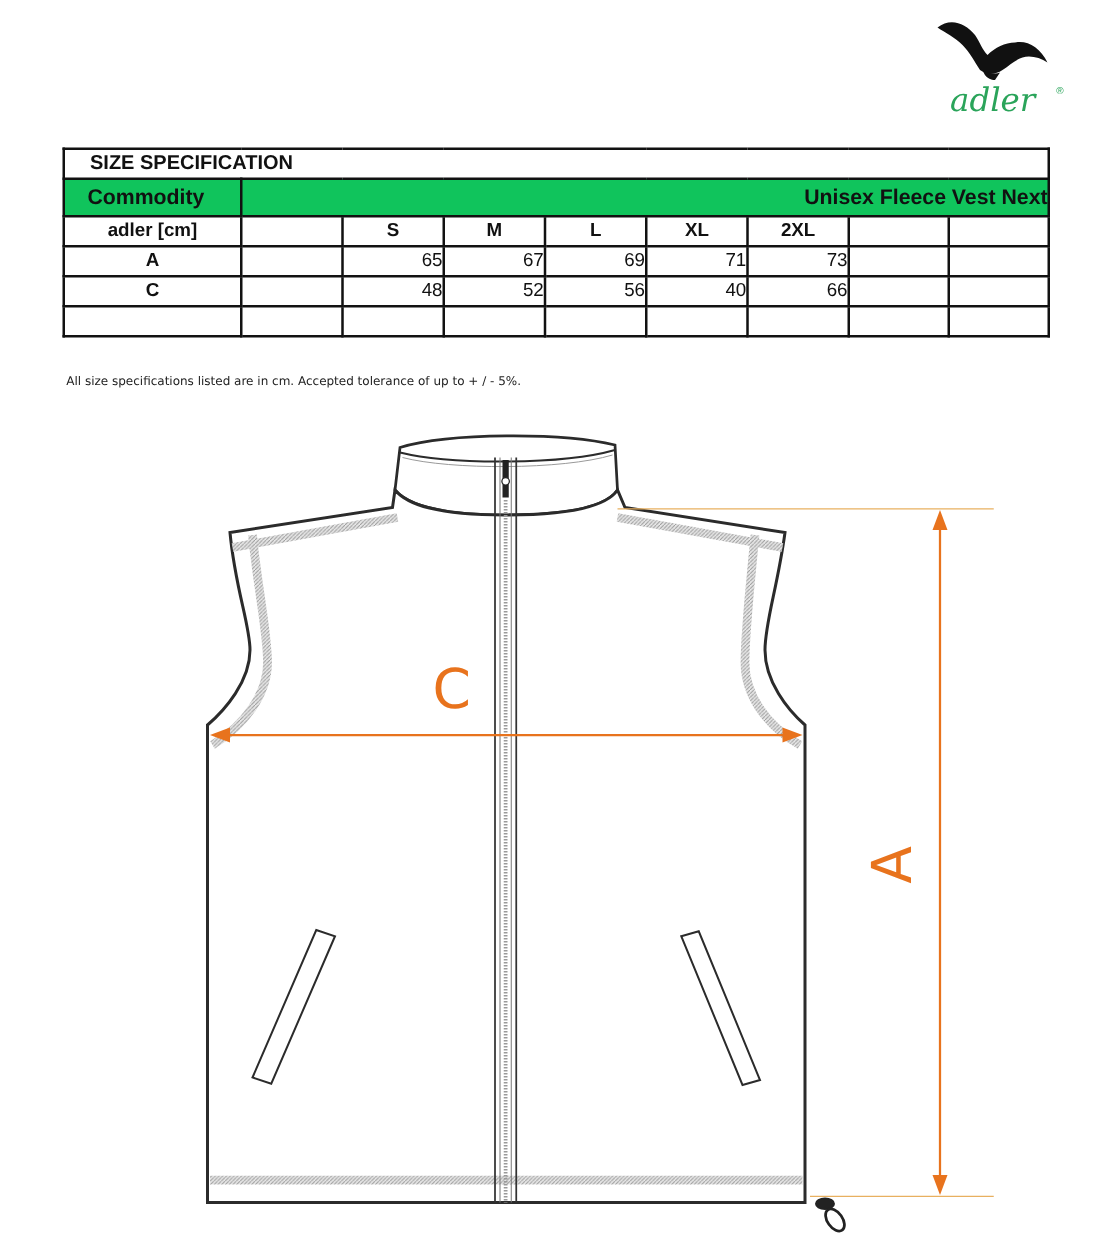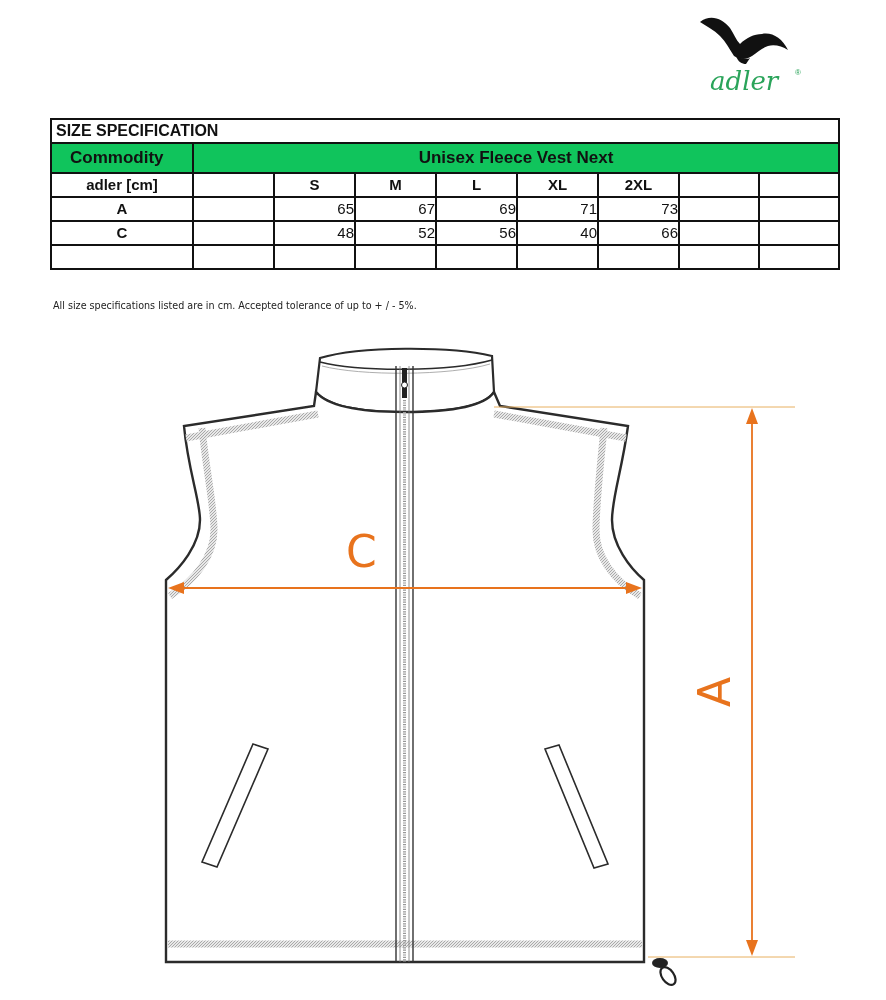--- a/index.html
+++ b/index.html
@@ -1,27 +1,27 @@
 <!DOCTYPE html>
 <html><head>
 <meta charset="utf-8">
 <style>
   html, body { margin:0; padding:0; background:#ffffff; }
   body { width:886px; height:1000px; position:relative; overflow:hidden; font-family:"Liberation Sans", sans-serif; }
-  .logo { position:absolute; left:696px; top:10px; width:110px; height:90px;text-align:right; }
+  .logo { position:absolute; left:746px; top:10px; width:110px; height:90px;text-align:right; }
   .logo svg { position:absolute; left:0; top:0; }
   .logo-text { position:absolute; left:14px; top:58px; font-family:"DejaVu Serif", serif; font-size:26px; color:#2aa45a; letter-spacing:0px; font-style:italic; line-height:1; }
   .logo-reg { position:absolute; left:99px; top:58px; font-size:8px; color:#2aa45a; }
 
   table.spec { position:absolute; left:50px; top:118px; width:788px; border-collapse:collapse; table-layout:fixed; }
   table.spec td { border:2px solid #111; padding:0; font-weight:bold; color:#111; height:22px; line-height:20px; }
-  table.spec tr.title td { background:#fff; font-size:16px; padding-left:4px; height:22px;border-radius:11px; }
+  table.spec tr.title td { background:#fff; font-size:16px; padding-left:20px; height:22px;border-radius:11px; }
   table.spec tr.green td { background:#10c45c; font-size:17px; height:28px; }
   table.spec tr.green td.lab { padding-left:18px; text-align:left; }
-  table.spec tr.green td.val { text-align:center; }
+  table.spec tr.green td.val { text-align:right; }
   table.spec td.c { text-align:center; font-size:15px; }
   table.spec td.n { font-weight:normal;text-align:right; }
   .note { position:absolute; left:53px; top:300px; font-family:"DejaVu Sans", sans-serif; font-size:9.6px; color:#222; }
   .diagram { position:absolute; left:0; top:330px; width:886px; height:670px; }
   .dim-c { position:absolute; left:346px; top:530px; font-family:"DejaVu Sans", sans-serif; font-size:44px; color:#e8731d; line-height:1; }
   .dim-a { position:absolute; left:700px; top:670px; font-family:"DejaVu Sans", sans-serif; font-size:44px; color:#e8731d; line-height:1; transform:rotate(-90deg); transform-origin:center; }
 </style>
 </head>
 <body>
 

